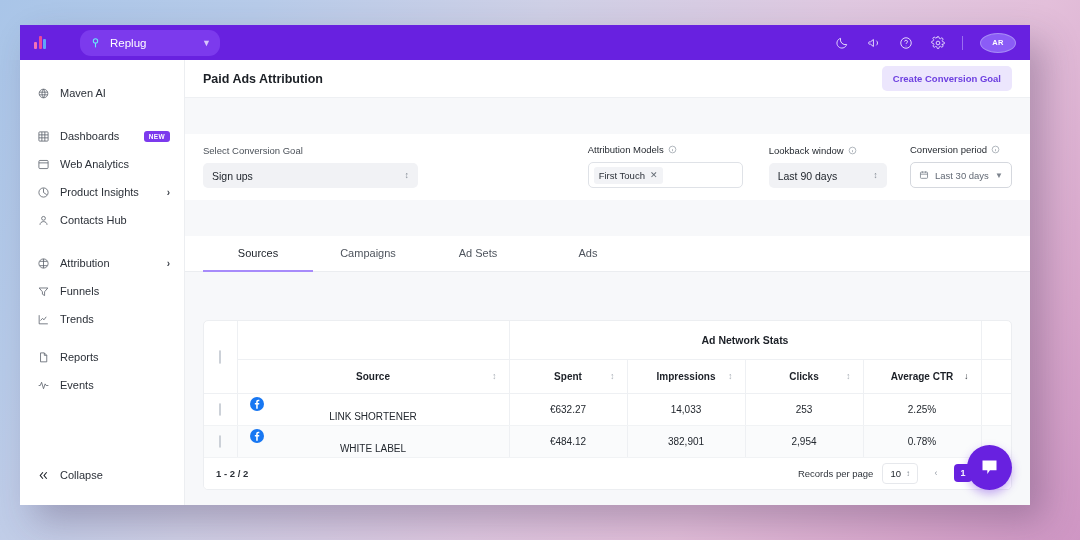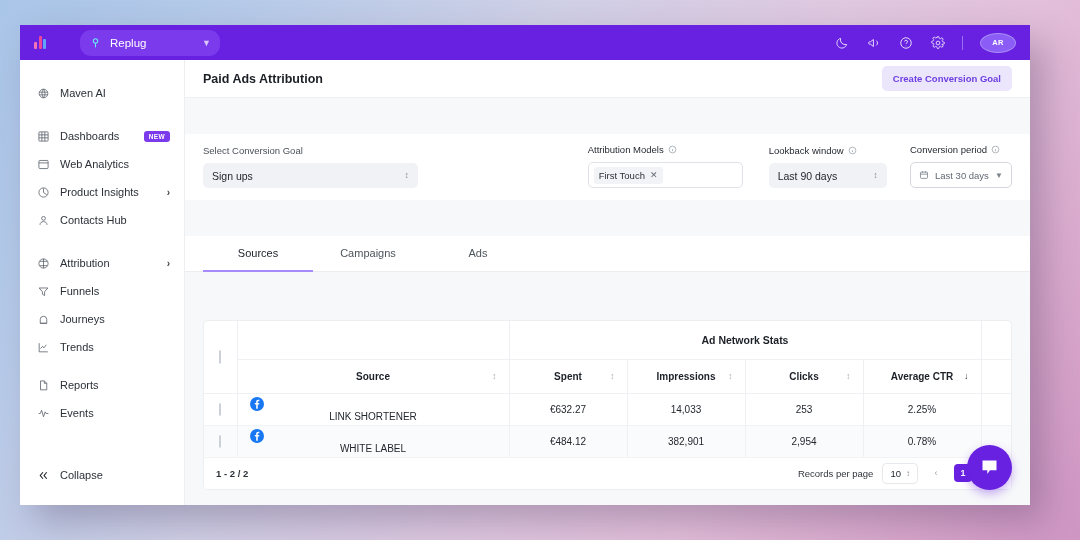--- a/index.html
+++ b/index.html
@@ -489,29 +489,20 @@
 
       <div class="nav-item">
         <span class="nav-ico">
           <svg viewBox="0 0 24 24" fill="none" stroke="currentColor" stroke-width="1.5" width="13" height="13">
               <path d="M4 5.5h16l-6 7v7l-4-2.5v-4.5z"></path>
             </svg>
         </span>
         <span class="nav-label">Funnels</span>
       </div>
 
-      <div class="nav-item">
-        <span class="nav-ico">
-          <svg viewBox="0 0 24 24" fill="none" stroke="currentColor" stroke-width="1.5" width="13" height="13">
-              <path d="M6 19V12a6 6 0 0112 0v7z"></path>
-              <path d="M6 19h12"></path>
-            </svg>
-        </span>
-        <span class="nav-label">Journeys</span>
-      </div>
 
       <div class="nav-item">
         <span class="nav-ico">
           <svg viewBox="0 0 24 24" fill="none" stroke="currentColor" stroke-width="1.5" width="13" height="13">
               <path d="M4 4v16h16"></path>
               <path d="M6.5 14l3.5-4 3 2.5 4-5.5"></path>
             </svg>
         </span>
         <span class="nav-label">Trends</span>
       </div>
@@ -615,20 +606,21 @@
               </svg>
             <span>Last 30 days</span>
             <span class="dchev">▼</span>
           </div>
         </div>
       </div>
 
       <div id="tabs">
         <div class="tab active">Sources</div>
         <div class="tab">Campaigns</div>
+        <div class="tab">Ad Sets</div>
         <div class="tab">Ads</div>
       </div>
 
       <div id="table-card">
         <table>
           <colgroup>
             <col style="width:33px">
               <col style="width:272px">
               <col style="width:118px">
             <col style="width:118px">

